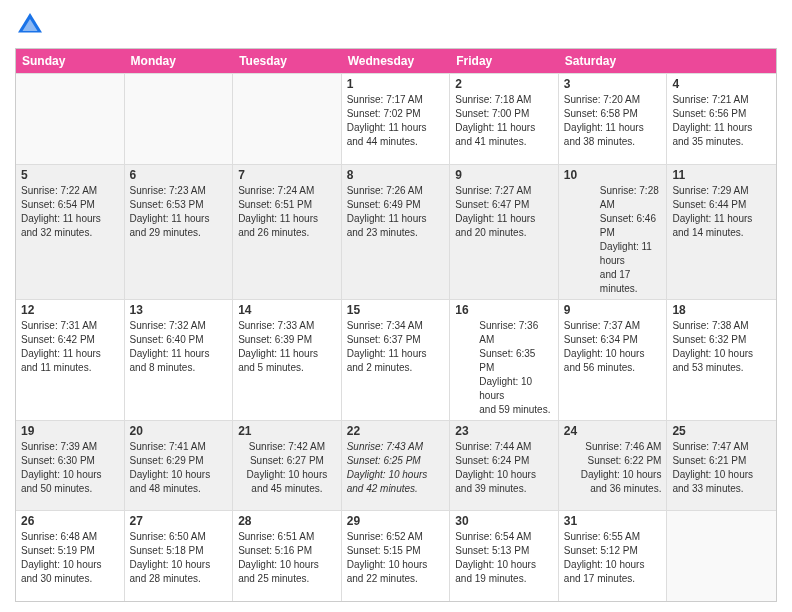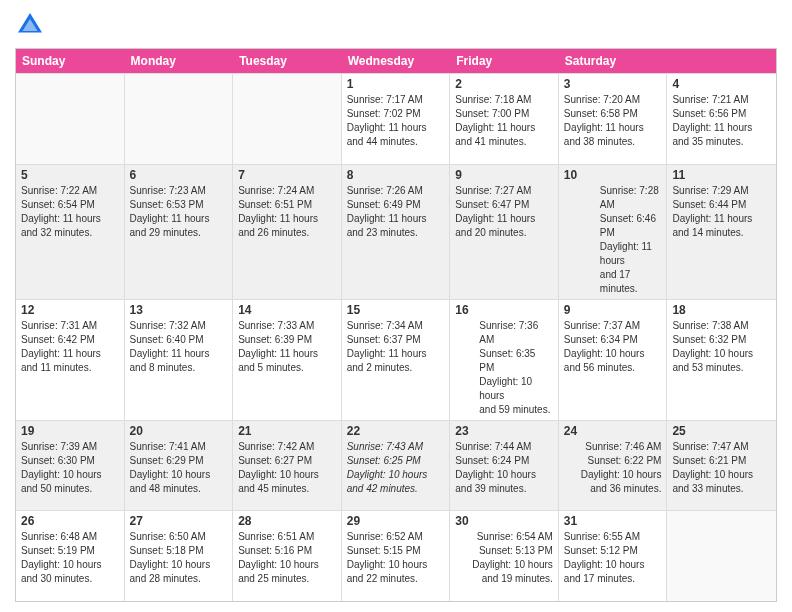--- a/index.html
+++ b/index.html
@@ -279,21 +279,21 @@
           </div>
           <div class="cal-cell shaded">
             <div class="day-number">20</div>
             <div class="cell-info" style="white-space: pre-line;">Sunrise: 7:41 AM
 Sunset: 6:29 PM
 Daylight: 10 hours
 and 48 minutes.</div>
           </div>
           <div class="cal-cell shaded">
             <div class="day-number">21</div>
-            <div class="cell-info" style="white-space: pre-line;">Sunrise: 7:42 AM
+            <div class="cell-info" style="white-space: pre-line; text-align: center;">Sunrise: 7:42 AM
 Sunset: 6:27 PM
 Daylight: 10 hours
 and 45 minutes.</div>
           </div>
           <div class="cal-cell shaded">
             <div class="day-number">22</div>
             <div class="cell-info" style="white-space: pre-line; font-style: italic;">Sunrise: 7:43 AM
 Sunset: 6:25 PM
 Daylight: 10 hours
 and 42 minutes.</div>
@@ -344,21 +344,21 @@
           </div>
           <div class="cal-cell">
             <div class="day-number">29</div>
             <div class="cell-info" style="white-space: pre-line;">Sunrise: 6:52 AM
 Sunset: 5:15 PM
 Daylight: 10 hours
 and 22 minutes.</div>
           </div>
           <div class="cal-cell">
             <div class="day-number">30</div>
-            <div class="cell-info" style="white-space: pre-line; text-align: right;">Sunrise: 6:54 AM
+            <div class="cell-info" style="white-space: pre-line;">Sunrise: 6:54 AM
 Sunset: 5:13 PM
 Daylight: 10 hours
 and 19 minutes.</div>
           </div>
           <div class="cal-cell">
             <div class="day-number">31</div>
             <div class="cell-info" style="white-space: pre-line;">Sunrise: 6:55 AM
 Sunset: 5:12 PM
 Daylight: 10 hours
 and 17 minutes.</div>

